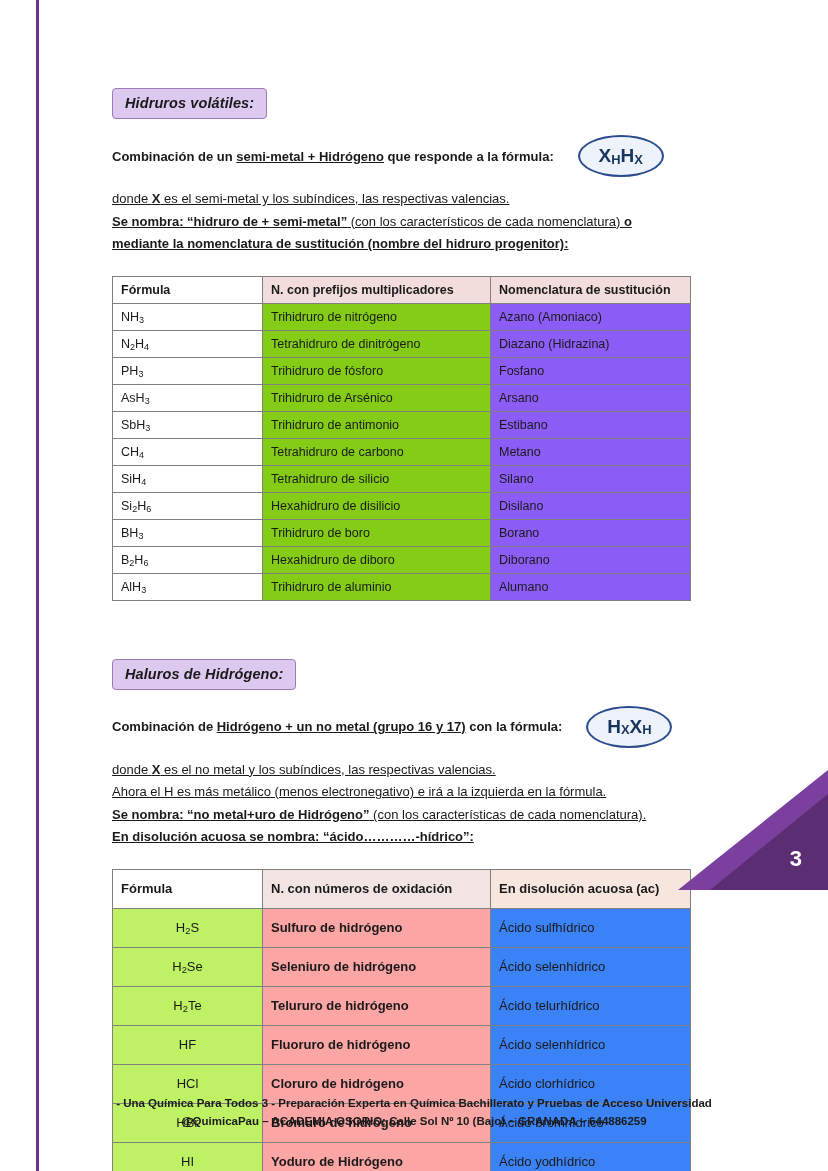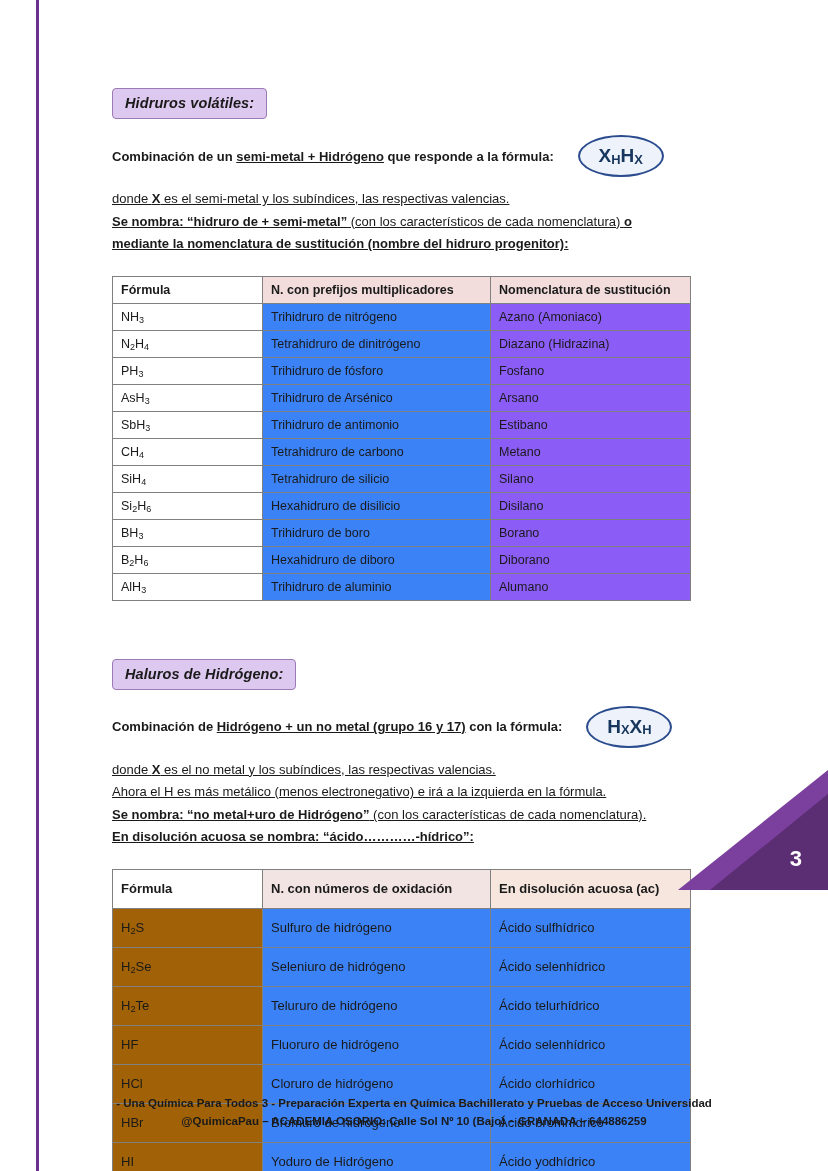--- a/index.html
+++ b/index.html
@@ -113,29 +113,29 @@
   
   .c1 { width: 150px; }
   .c2 { width: 228px; }
   .c3 { width: 200px; }
 
   
   .t1 .hdr-1 { background: #ffffff; }
   .t1 .hdr-2 { background: #f2dcdc; }
   .t1 .hdr-3 { background: #f2dcdc; }
   .t1 .col-1 { background: #ffffff; }
-  .t1 .col-2 { background: #3b82f6; }
+  .t1 .col-2 { background: #84cc16; }
   .t1 .col-3 { background: #8b5cf6; }
 
   
   .t2 .hdr-1 { background: #ffffff; }
   .t2 .hdr-2 { background: #f3e4e4; }
   .t2 .hdr-3 { background: #f6e6dd; }
-  .t2 .col-1 { background: #a16207; }
-  .t2 .col-2 { background: #3b82f6; }
+  .t2 .col-1 { background: #bef264; text-align: center; }
+  .t2 .col-2 { background: #fca5a5; font-weight: bold; }
   .t2 .col-3 { background: #3b82f6; }
 
   .gap { height: 58px; }
 
   
   .footer {
     position: absolute;
     left: 0;
     top: 1095px;
     width: 828px;

